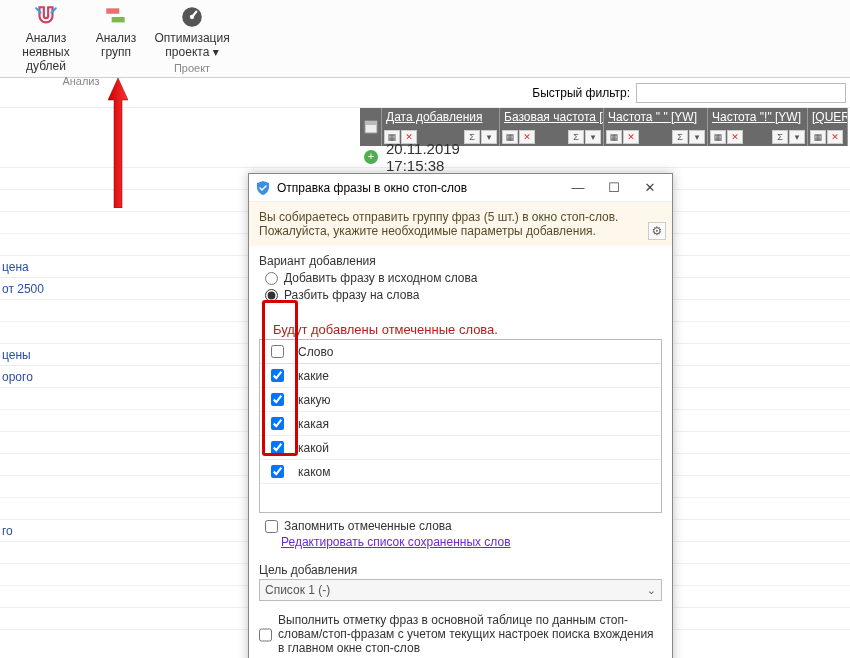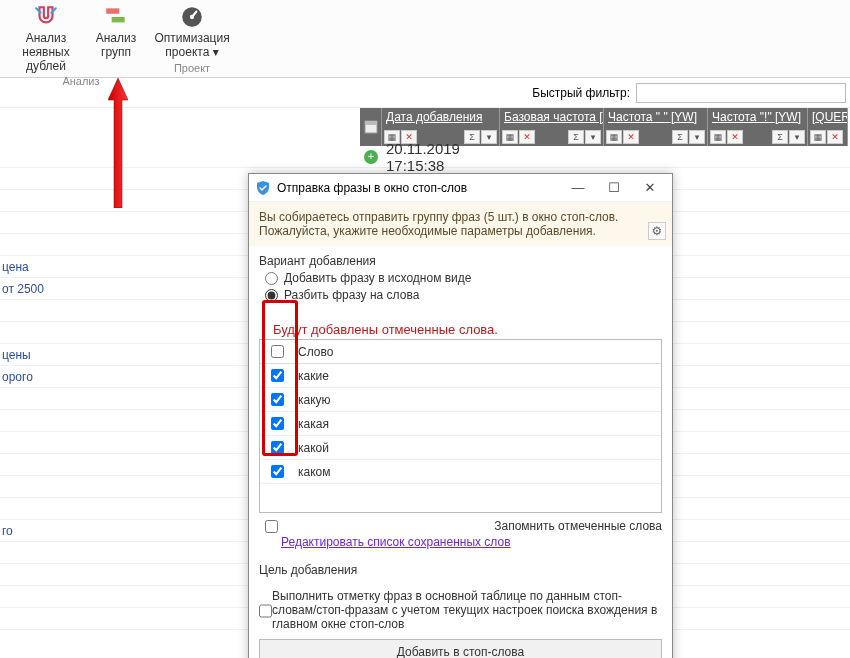--- a/index.html
+++ b/index.html
@@ -55,28 +55,28 @@
   .words-hint { font-size:13px; color:#b91c1c; margin:20px 0 2px 14px; }
   .words-box { border:1px solid #bbb; margin:0 0 6px 0; }
   .words-box .whead { display:flex; align-items:center; height:24px; border-bottom:1px solid #ddd; }
   .wrow { display:flex; align-items:center; height:24px; border-bottom:1px solid #eee; }
   .wrow:last-child { border-bottom:none; }
   .wcheck { width:34px; display:flex; align-items:center; justify-content:center; }
   .wtext { padding-left:4px; font-size:12px; }
 
   .red-box { position:absolute; border: 3px solid #d40000; border-radius:3px; pointer-events:none; z-index:12; }
 
-  .chk-row { display:flex; align-items:center; gap:6px; margin:6px 0 2px 6px;justify-content:space-between; }
+  .chk-row { display:flex; align-items:center; gap:6px; margin:6px 0 2px 6px; }
   .link { color:#6d28d9; text-decoration: underline; cursor:pointer; margin-left:22px; font-size:12px; display:inline-block; margin-bottom:6px; }
 
   .target-label { margin-top:8px; font-size:12px; }
   .select { margin-top:2px; height:22px; border:1px solid #bbb; background:#f6f6f6; display:flex; align-items:center; padding:0 5px; justify-content:space-between; color:#555; font-size:12px; }
   .select .chev { font-size:11px; color:#666; }
 
-  .big-chk { display:flex; margin:12px 0 8px 0; font-size:12px; }
+  .big-chk { display:flex; gap:6px; margin:12px 0 8px 0; font-size:12px; }
   .big-chk input { margin-top:2px; }
 
   .dlg-btn { height:26px; border:1px solid #bbb; background:#f1f1f1; display:flex; align-items:center; justify-content:center; font-size:12px; cursor:pointer; }
 
   
   .c-date  { width: 118px; }
   .c-bfreq { width: 104px; }
   .c-qfreq { width: 104px; }
   .c-efreq { width: 100px; }
   .c-query { width: 40px; }
@@ -286,21 +286,21 @@
   <div class="dlg-info">
     <span>Вы собираетесь отправить группу фраз (5 шт.) в окно стоп-слов. Пожалуйста, укажите необходимые параметры добавления.</span>
     <div class="gear">
         <span>⚙</span>
       </div>
   </div>
   <div class="dlg-body">
     <div class="section-label">Вариант добавления</div>
     <label class="radio-row">
         <input type="radio" name="variant" style="">
-        <span>Добавить фразу в исходном виде</span>
+        <span>Добавить фразу в исходном слова</span>
       </label>
     <label class="radio-row">
         <input type="radio" name="variant" checked="" style="">
         <span>Разбить фразу на слова</span>
       </label>
 
     <div class="words-hint">Будут добавлены отмеченные слова.</div>
     <div class="words-box" style="position:relative">
       <div class="whead">
         <div class="wcheck">
@@ -341,20 +341,24 @@
       <div style="height:28px"></div>
     </div>
 
     <label class="chk-row">
         <input type="checkbox" style="">
         <span>Запомнить отмеченные слова</span>
       </label>
     <a class="link">Редактировать список сохраненных слов</a>
 
     <div class="target-label">Цель добавления</div>
+    <div class="select">
+      <span>Список 1 (-)</span>
+      <span class="chev">⌄</span>
+    </div>
 
     <label class="big-chk">
       <input type="checkbox" style="">
       <span>Выполнить отметку фраз в основной таблице по данным стоп-словам/стоп-фразам с учетом текущих настроек поиска вхождения в главном окне стоп-слов</span>
     </label>
 
     <div class="dlg-btn">
         <span>Добавить в стоп-слова</span>
       </div>
   </div>

